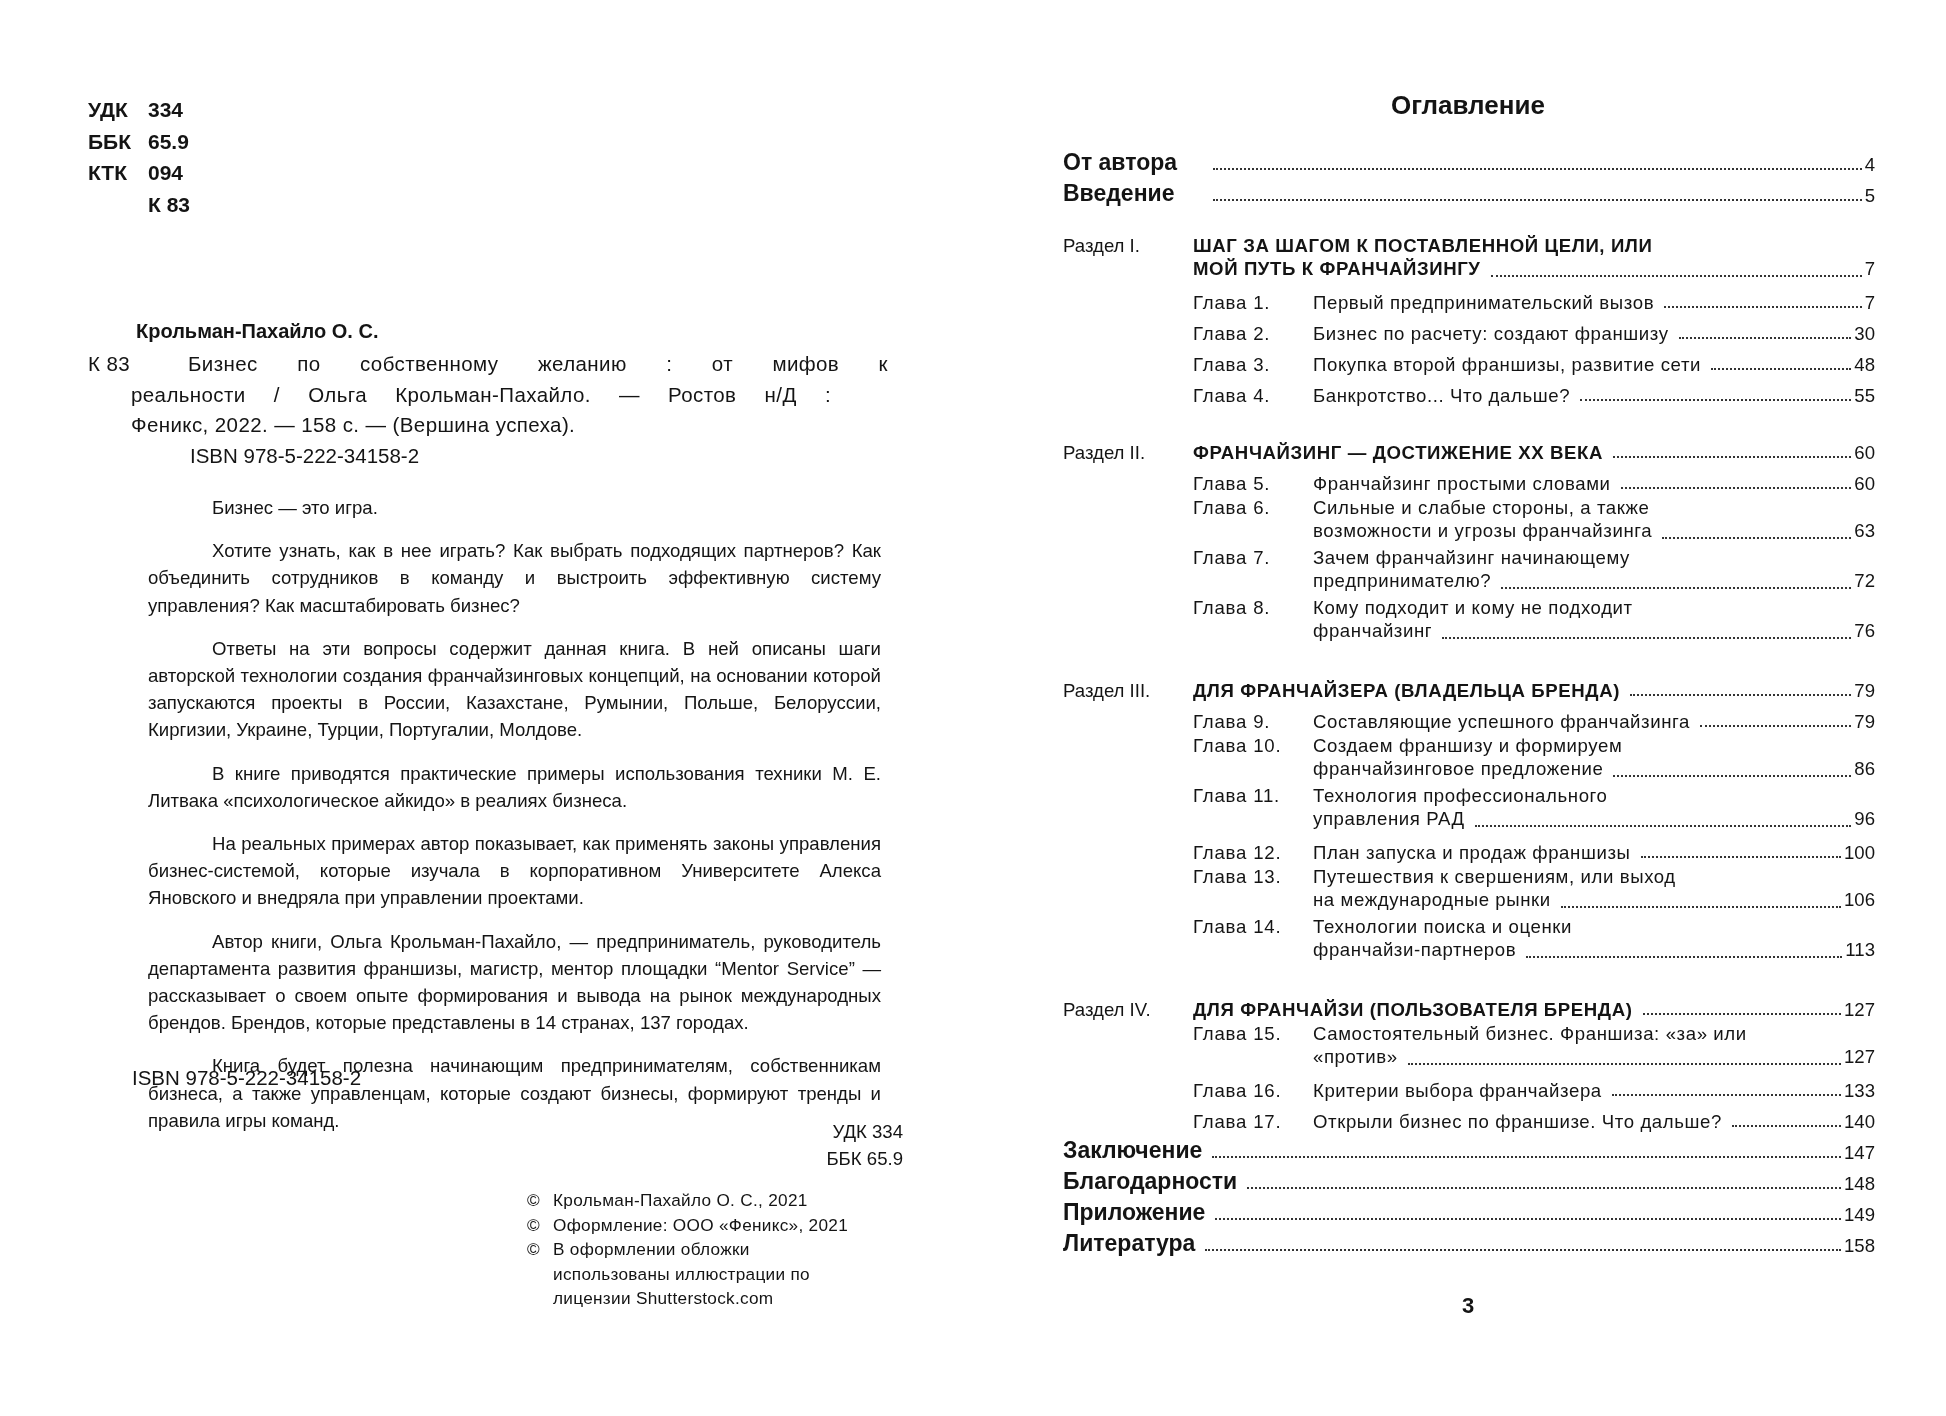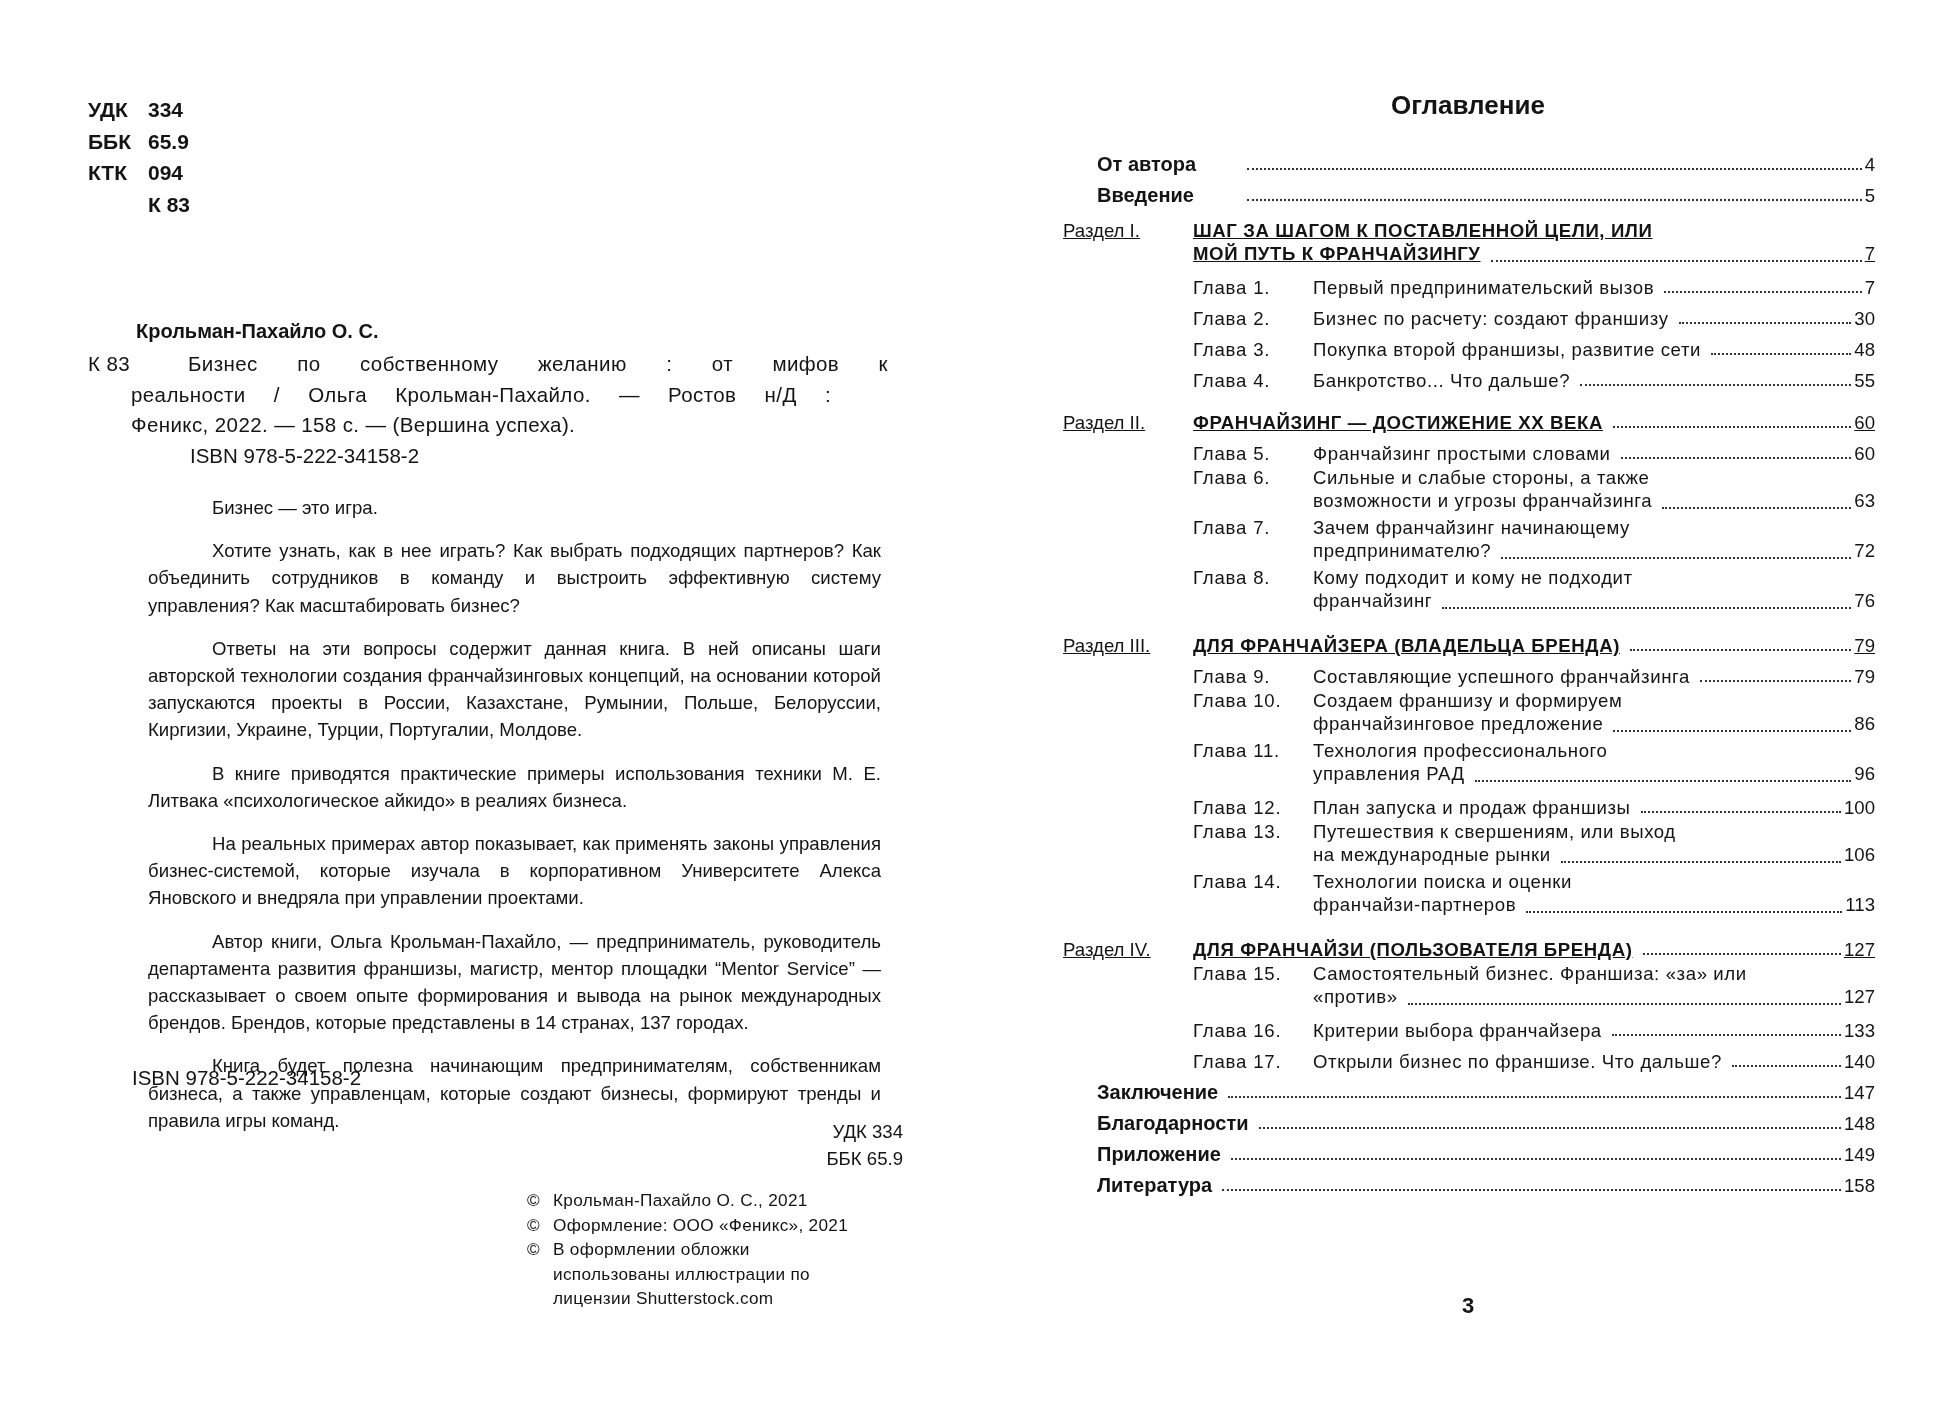--- a/index.html
+++ b/index.html
@@ -119,25 +119,25 @@
     left: 90px;
     top: 145px;
     width: 812px;
     font-size: 18.6px;
   }
   .toc-row {
     display: flex;
     align-items: flex-end;
     height: 31px;
   }
-  .toc-row.gap-before { margin-top: 11px; text-decoration: underline; }
+  .toc-row.gap-before { margin-top: 26px; }
   .label {
     flex-shrink: 0;
   }
-  .label.top { width: 140px; font-weight: bold; font-size: 20px; margin-left: 34px; }
+  .label.top { width: 140px; font-weight: bold; font-size: 23px; }
   .label.section { width: 130px; }
   .chapter-indent { width: 130px; flex-shrink: 0; }
   .label.chapter { width: 120px; letter-spacing: 0.8px; }
   .title-col { flex: 1; display: flex; align-items: flex-end; min-width: 0; }
   .title-text { white-space: nowrap; letter-spacing: 0.6px; }
   .title-text.bold { font-weight: bold; }
   .leader {
     flex: 1;
     border-bottom: 2px dotted #333;
     margin: 0 3px 6px 10px;

